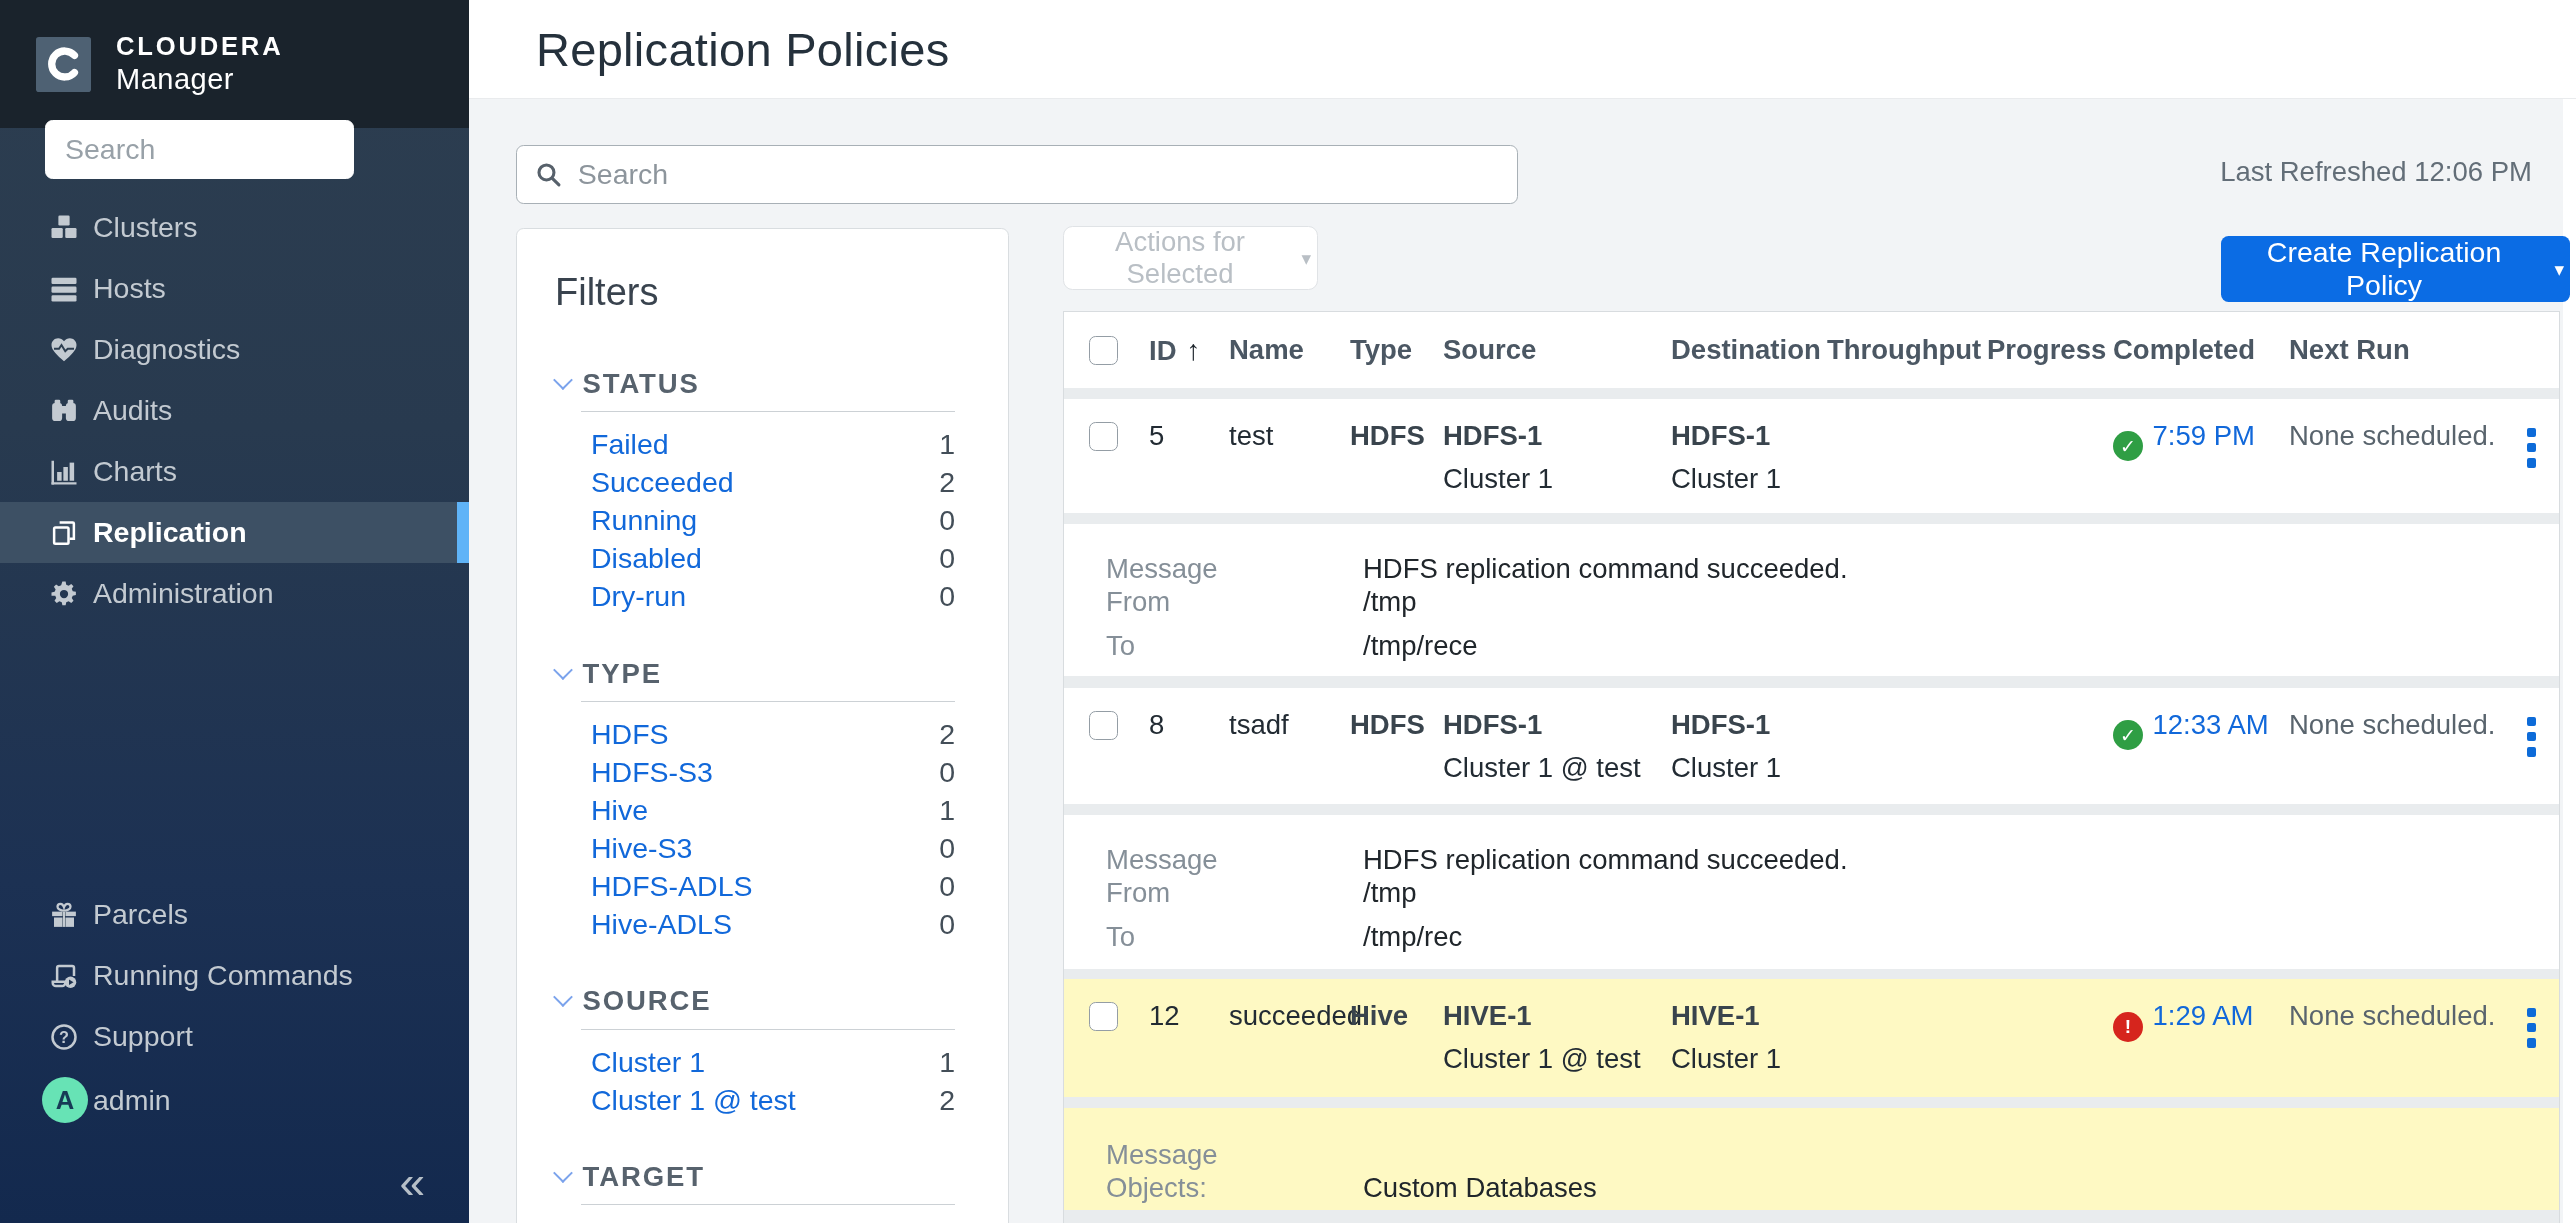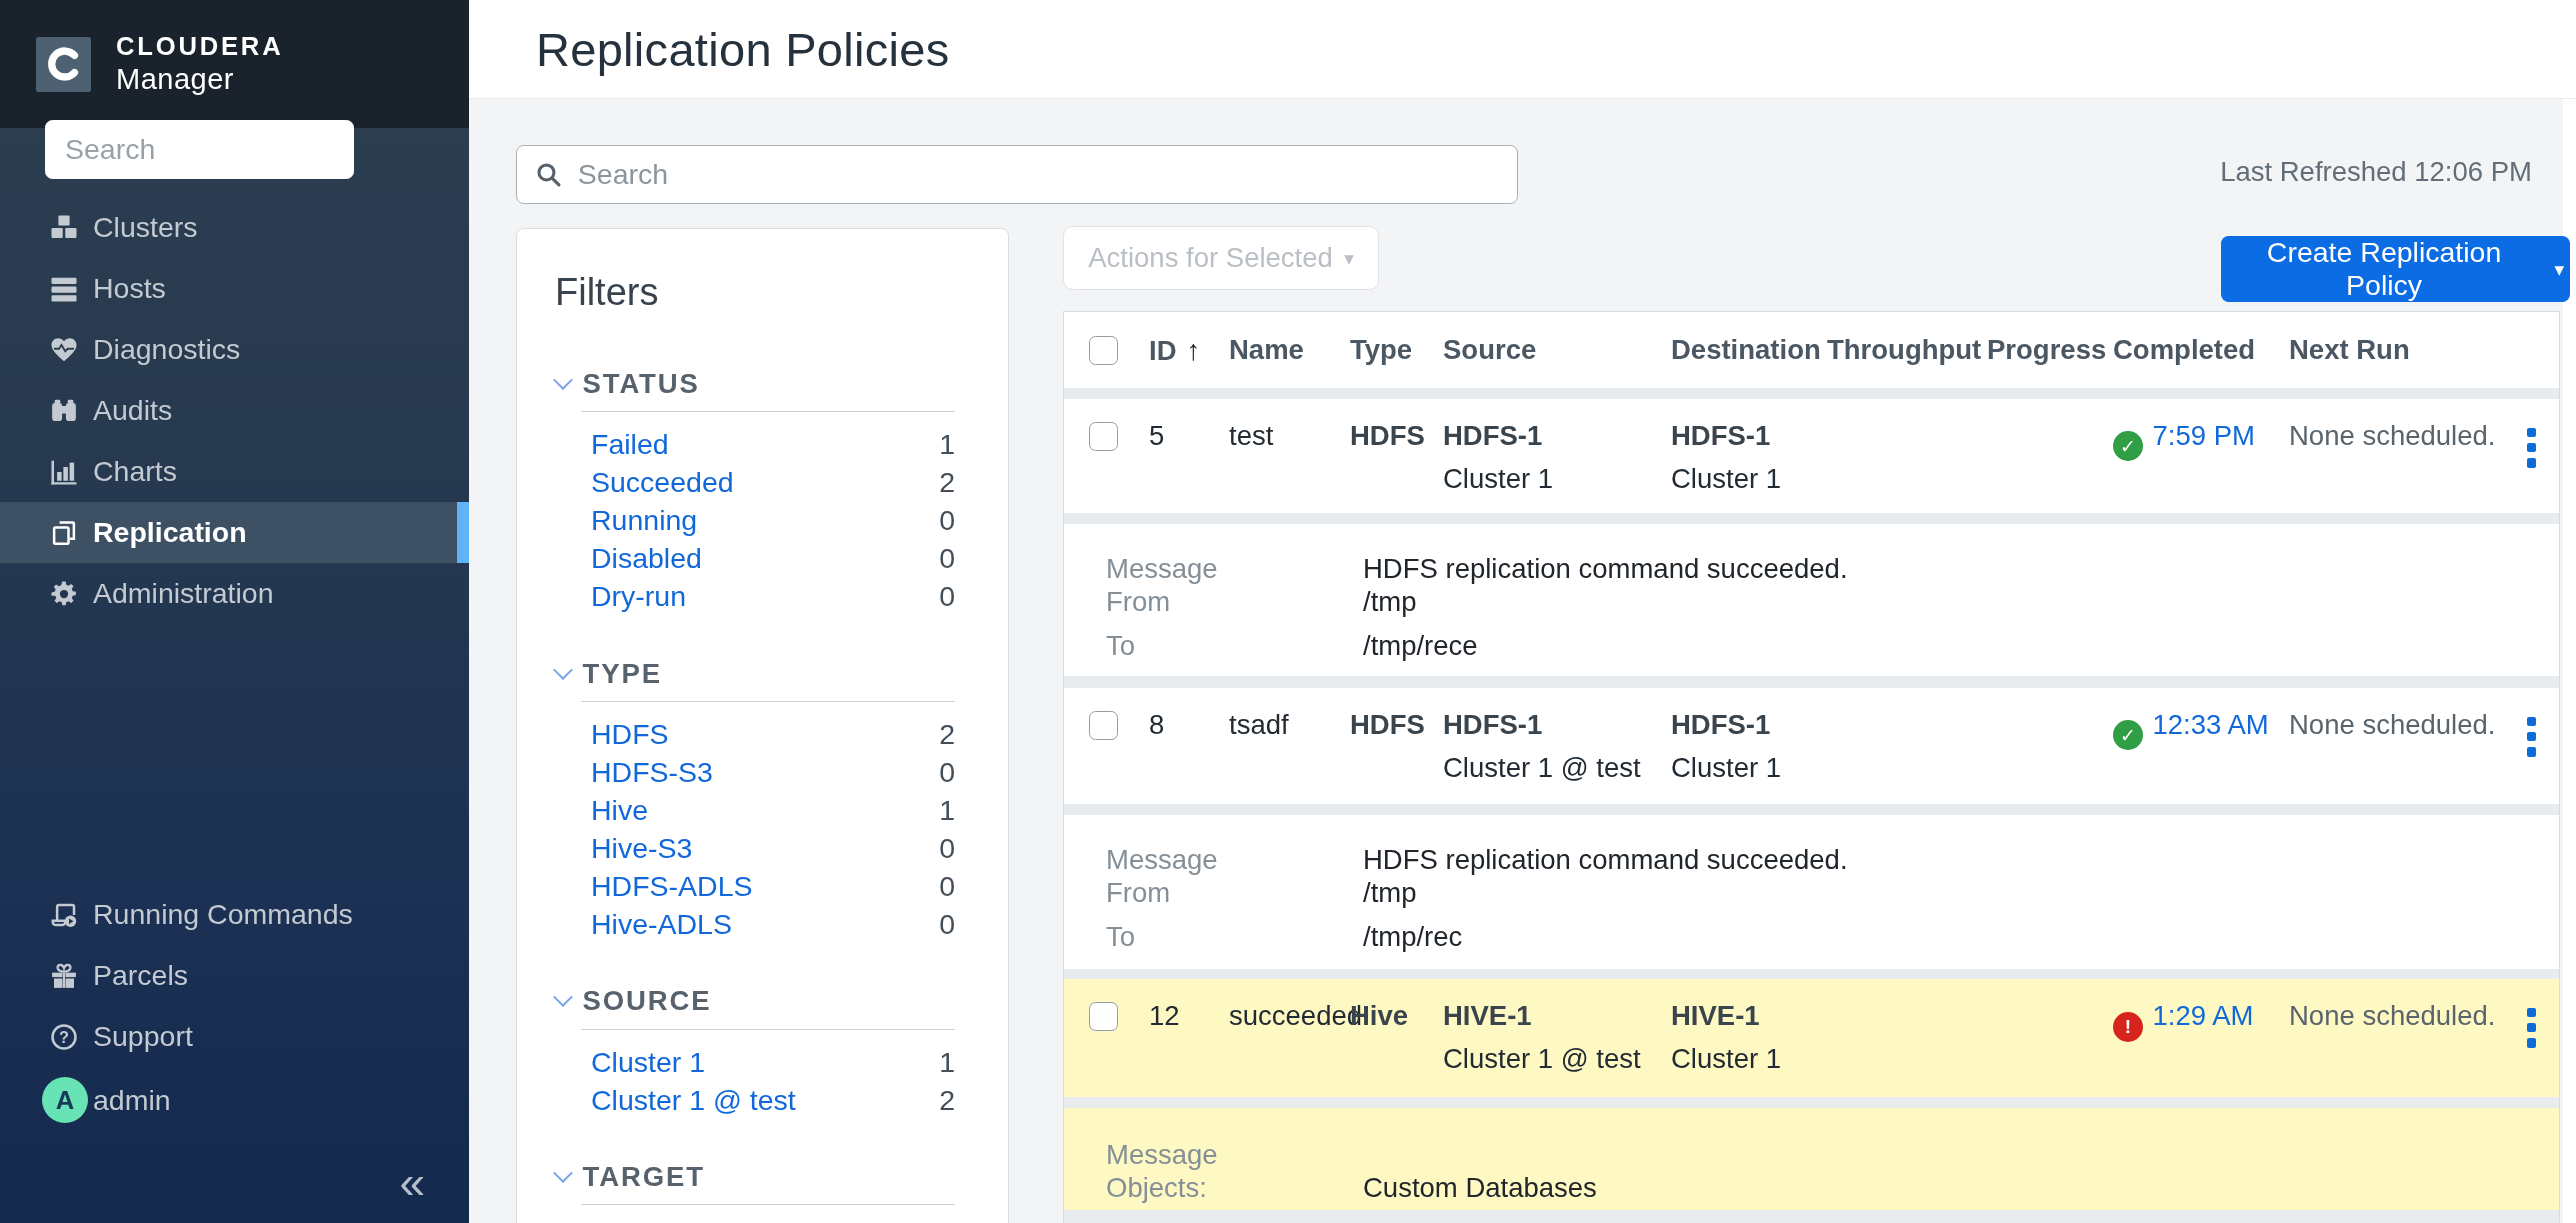--- a/index.html
+++ b/index.html
@@ -57,21 +57,21 @@
   .f-head { display:flex; align-items:center; height:32px; cursor:pointer; }
   .chev { width:14.2px; height:14.2px; border-left:2.8px solid #7ba3ec; border-bottom:2.8px solid #7ba3ec;
     transform:rotate(-45deg); margin-top:-7.6px; flex:0 0 auto; }
   .f-name { margin-left:12.3px; font-size:27.5px; font-weight:bold; color:#57626d; letter-spacing:1.9px; }
   .f-rule { margin:11.4px 0 0 25px; border-bottom:0.9px solid #ccd1d5; }
   .f-items { margin:13.3px 0 0 35px; }
   .f-item { display:flex; justify-content:space-between; align-items:center; height:38px; font-size:28.5px; }
   .f-link { color:#1168da; cursor:pointer; }
   .f-count { color:#434e58; }
   
-  .actions-btn { position:absolute; left:594px; top:127px; width:316px; height:64px; background:#fff;
+  .actions-btn { position:absolute; left:594px; top:127px; width:255px; height:64px; background:#fff;
     border:0.9px solid #e0e3e6; border-radius:9.5px; font-size:27.5px; color:#b9bfc5; font-family:inherit;
     display:flex; align-items:center; justify-content:center; gap:11.4px; cursor:default; }
   .create-btn { position:absolute; left:1716px; top:137px; width:349px; height:66px; background:#0b6ce4;
     border:none; border-radius:7.6px; font-size:28.5px; color:#fff; font-family:inherit;
     display:flex; align-items:center; justify-content:center; gap:13.3px; cursor:pointer;margin-left:36px; }
   .caret { font-size:19px; line-height:1; }
   
   .table-panel { position:absolute; left:594px; top:212px; width:1497px; height:913px;
     background:#e9ecee; border:0.9px solid #d8dcdf; }
   .sec { position:absolute; left:0; right:0; background:#fff; }
@@ -197,42 +197,42 @@
             <path fill-rule="evenodd" d="M10.7 2h2.6l.5 2.5 1.9.8 2.1-1.4 1.8 1.8-1.4 2.1.8 1.9 2.5.5v2.6l-2.5.5-.8 1.9 1.4 2.1-1.8 1.8-2.1-1.4-1.9.8-.5 2.5h-2.6l-.5-2.5-1.9-.8-2.1 1.4-1.8-1.8 1.4-2.1-.8-1.9L2 13.3v-2.6l2.5-.5.8-1.9-1.4-2.1 1.8-1.8 2.1 1.4 1.9-.8zM12 8.7a3.3 3.3 0 1 0 0 6.6 3.3 3.3 0 0 0 0-6.6z"></path>
           </svg>
       </span>
       <span class="nav-label">Administration</span>
     </div>
   </nav>
 
   <div class="side-footer">
     <div class="nav-item">
       <span class="nav-icon">
+        <svg width="30" height="30" viewBox="0 0 24 24" fill="currentColor">
+            <path d="M12 8.6C9.2 8.6 6.8 7.2 6.8 5.3 6.8 3.9 7.9 3 9.2 3c1.5 0 2.4 1.5 2.8 2.8C12.4 4.5 13.3 3 14.8 3c1.3 0 2.4.9 2.4 2.3 0 1.9-2.4 3.3-5.2 3.3z" fill="none" stroke="currentColor" stroke-width="1.8"></path>
+            <rect x="2.5" y="9.3" width="19" height="3.6"></rect>
+            <rect x="4" y="14" width="16" height="7.5"></rect>
+            <rect x="10.8" y="9.3" width="2.4" height="12.2" fill="#2d3e50"></rect>
+            <rect x="11.2" y="9.3" width="1.6" height="12.2"></rect>
+          </svg>
+      </span>
+      <span class="nav-label">Parcels</span>
+    </div>
+    <div class="nav-item">
+      <span class="nav-icon">
         <svg width="30" height="30" viewBox="0 0 24 24">
             <g fill="none" stroke="currentColor" stroke-width="2">
               <path d="M6.5 16V5.5A1.5 1.5 0 0 1 8 4h10.5A1.5 1.5 0 0 1 20 5.5V12"></path>
               <path d="M3 16.5h10v1A2.5 2.5 0 0 1 10.5 20h-5A2.5 2.5 0 0 1 3 17.5z"></path>
             </g>
             <circle cx="17.2" cy="17" r="4.6" fill="currentColor"></circle>
             <path d="M16 14.8l3.6 2.2-3.6 2.2z" fill="#1f3350"></path>
           </svg>
       </span>
       <span class="nav-label">Running Commands</span>
-    </div>
-    <div class="nav-item">
-      <span class="nav-icon">
-        <svg width="30" height="30" viewBox="0 0 24 24" fill="currentColor">
-            <path d="M12 8.6C9.2 8.6 6.8 7.2 6.8 5.3 6.8 3.9 7.9 3 9.2 3c1.5 0 2.4 1.5 2.8 2.8C12.4 4.5 13.3 3 14.8 3c1.3 0 2.4.9 2.4 2.3 0 1.9-2.4 3.3-5.2 3.3z" fill="none" stroke="currentColor" stroke-width="1.8"></path>
-            <rect x="2.5" y="9.3" width="19" height="3.6"></rect>
-            <rect x="4" y="14" width="16" height="7.5"></rect>
-            <rect x="10.8" y="9.3" width="2.4" height="12.2" fill="#2d3e50"></rect>
-            <rect x="11.2" y="9.3" width="1.6" height="12.2"></rect>
-          </svg>
-      </span>
-      <span class="nav-label">Parcels</span>
     </div>
     <div class="nav-item">
       <span class="nav-icon">
         <svg width="30" height="30" viewBox="0 0 24 24" style="font-size:30px">
             <circle cx="12" cy="12" r="9.2" fill="none" stroke="currentColor" stroke-width="2"></circle>
             <text x="12" y="16.6" text-anchor="middle" font-size="13" font-weight="bold" fill="currentColor">?</text>
           </svg>
       </span>
       <span class="nav-label">Support</span>
     </div>

